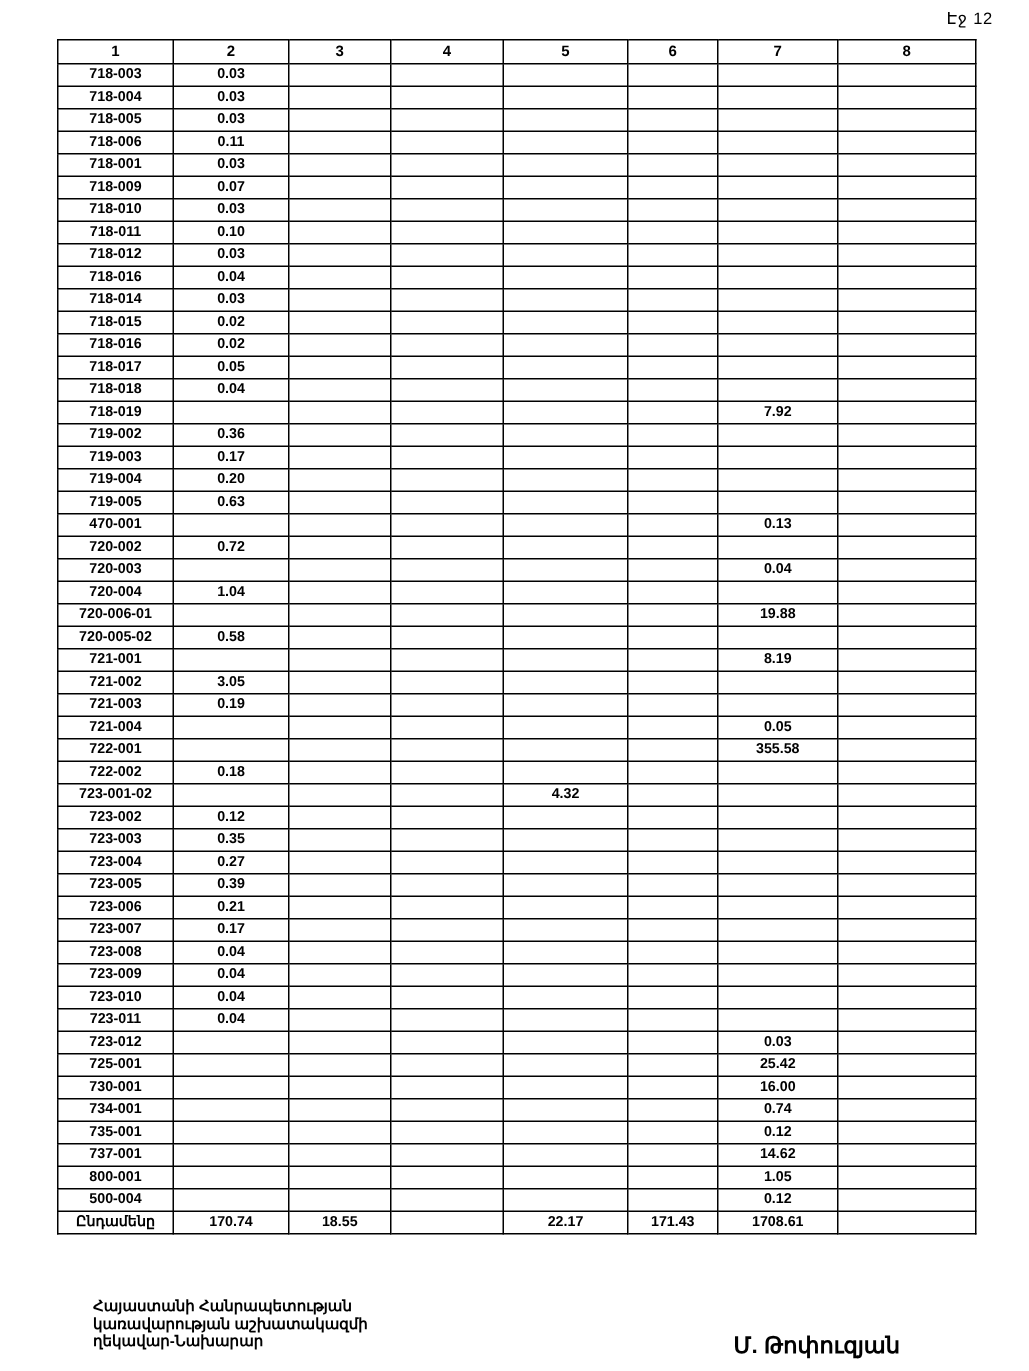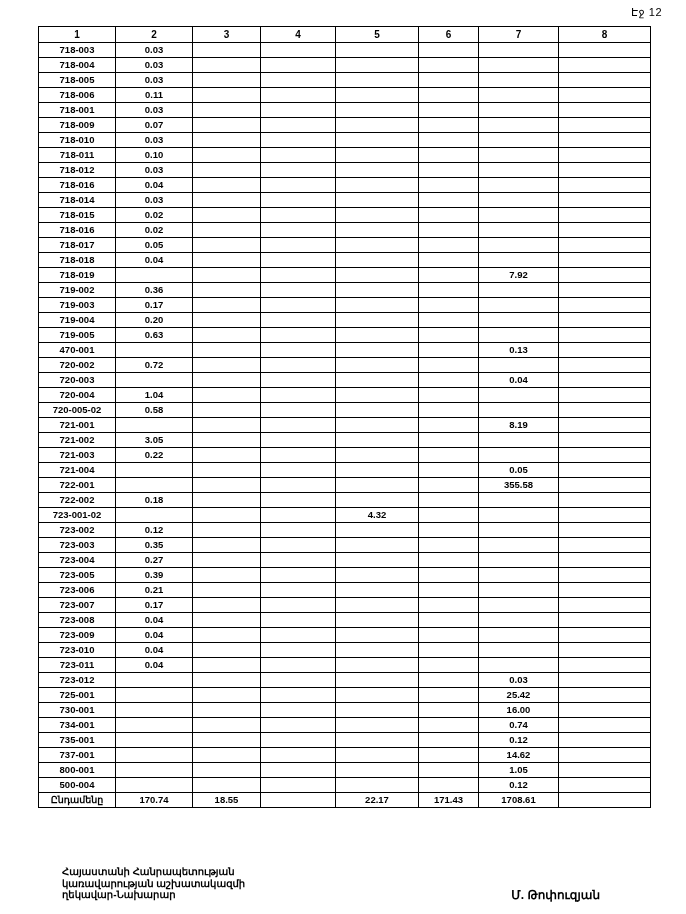--- a/index.html
+++ b/index.html
@@ -82,21 +82,21 @@
     top: 866px;
     font-size: 10px;
     line-height: 11.5px;
     font-weight: bold;
   }
   .footer div { white-space: nowrap; }
   .signature {
     position: absolute;
     right: 86px;
     top: 888px;
-    font-size: 12px;
+    font-size: 15px;
     font-weight: bold;
     white-space: nowrap;
   }
 </style>
 </head>
 <body>
 
 <div class="page">
 
   <div class="page-number">Էջ 12</div>
@@ -358,20 +358,30 @@
             <td class="c0">720-004</td>
             <td class="c1">1.04</td>
             <td class="c2"></td>
             <td class="c3"></td>
             <td class="c4"></td>
             <td class="c5"></td>
             <td class="c6"></td>
             <td class="c7"></td>
           </tr>
           <tr>
+            <td class="c0">720-006-01</td>
+            <td class="c1"></td>
+            <td class="c2"></td>
+            <td class="c3"></td>
+            <td class="c4"></td>
+            <td class="c5"></td>
+            <td class="c6">19.88</td>
+            <td class="c7"></td>
+          </tr>
+          <tr>
             <td class="c0">720-005-02</td>
             <td class="c1">0.58</td>
             <td class="c2"></td>
             <td class="c3"></td>
             <td class="c4"></td>
             <td class="c5"></td>
             <td class="c6"></td>
             <td class="c7"></td>
           </tr>
           <tr>
@@ -389,21 +399,21 @@
             <td class="c1">3.05</td>
             <td class="c2"></td>
             <td class="c3"></td>
             <td class="c4"></td>
             <td class="c5"></td>
             <td class="c6"></td>
             <td class="c7"></td>
           </tr>
           <tr>
             <td class="c0">721-003</td>
-            <td class="c1">0.22</td>
+            <td class="c1">0.19</td>
             <td class="c2"></td>
             <td class="c3"></td>
             <td class="c4"></td>
             <td class="c5"></td>
             <td class="c6"></td>
             <td class="c7"></td>
           </tr>
           <tr>
             <td class="c0">721-004</td>
             <td class="c1"></td>

